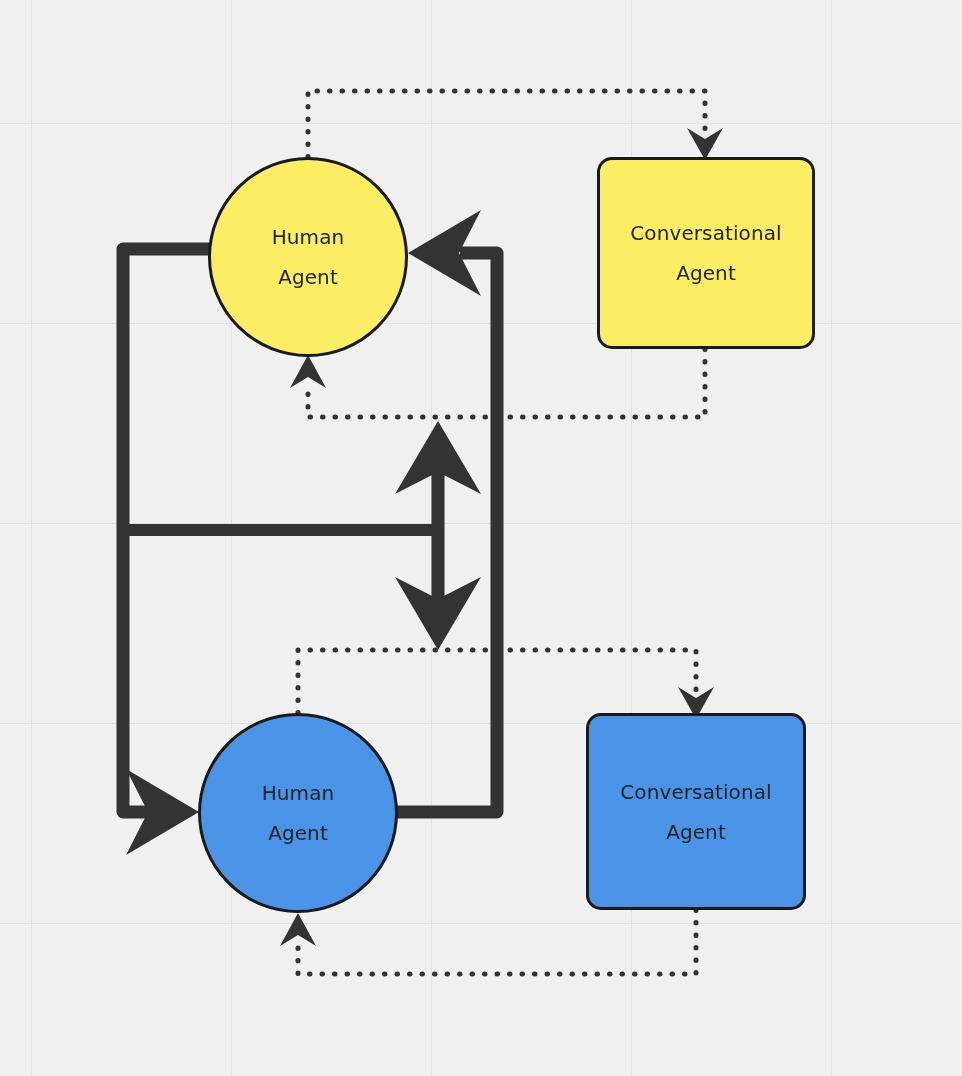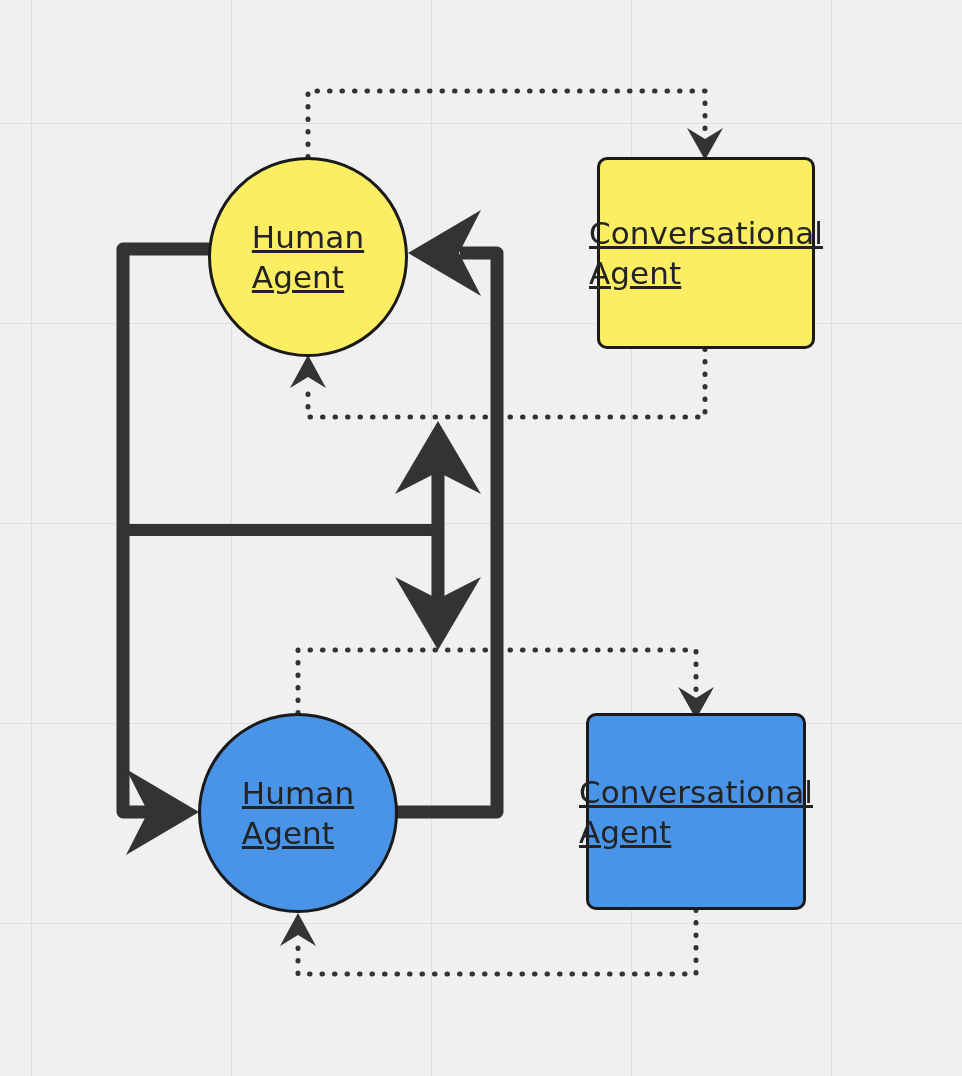--- a/index.html
+++ b/index.html
@@ -30,29 +30,28 @@
     position: absolute;
     left: 0; top: 0;
   }
   .node {
     position: absolute;
     box-sizing: border-box;
     border: 3.5px solid #1a1a1a;
     display: flex;
     align-items: center;
     justify-content: center;
-    text-align: left;
+    text-align: center;
     color: #232323;
-    font-size: 31px;
+    font-size: 20px;
     line-height: 40px;
     letter-spacing: 0.1px;
-    text-decoration: underline;
   }
   .node-circle { border-radius: 50%; }
-  .node-rect { border-radius: 10px; }
+  .node-rect { border-radius: 15px; }
   .node-label { display: block; white-space: pre-line; }
 </style>
 </head>
 <body>
 
 <div id="canvas">
 
   <div id="grid"></div>
 
   <svg id="edges" width="962" height="1076">

